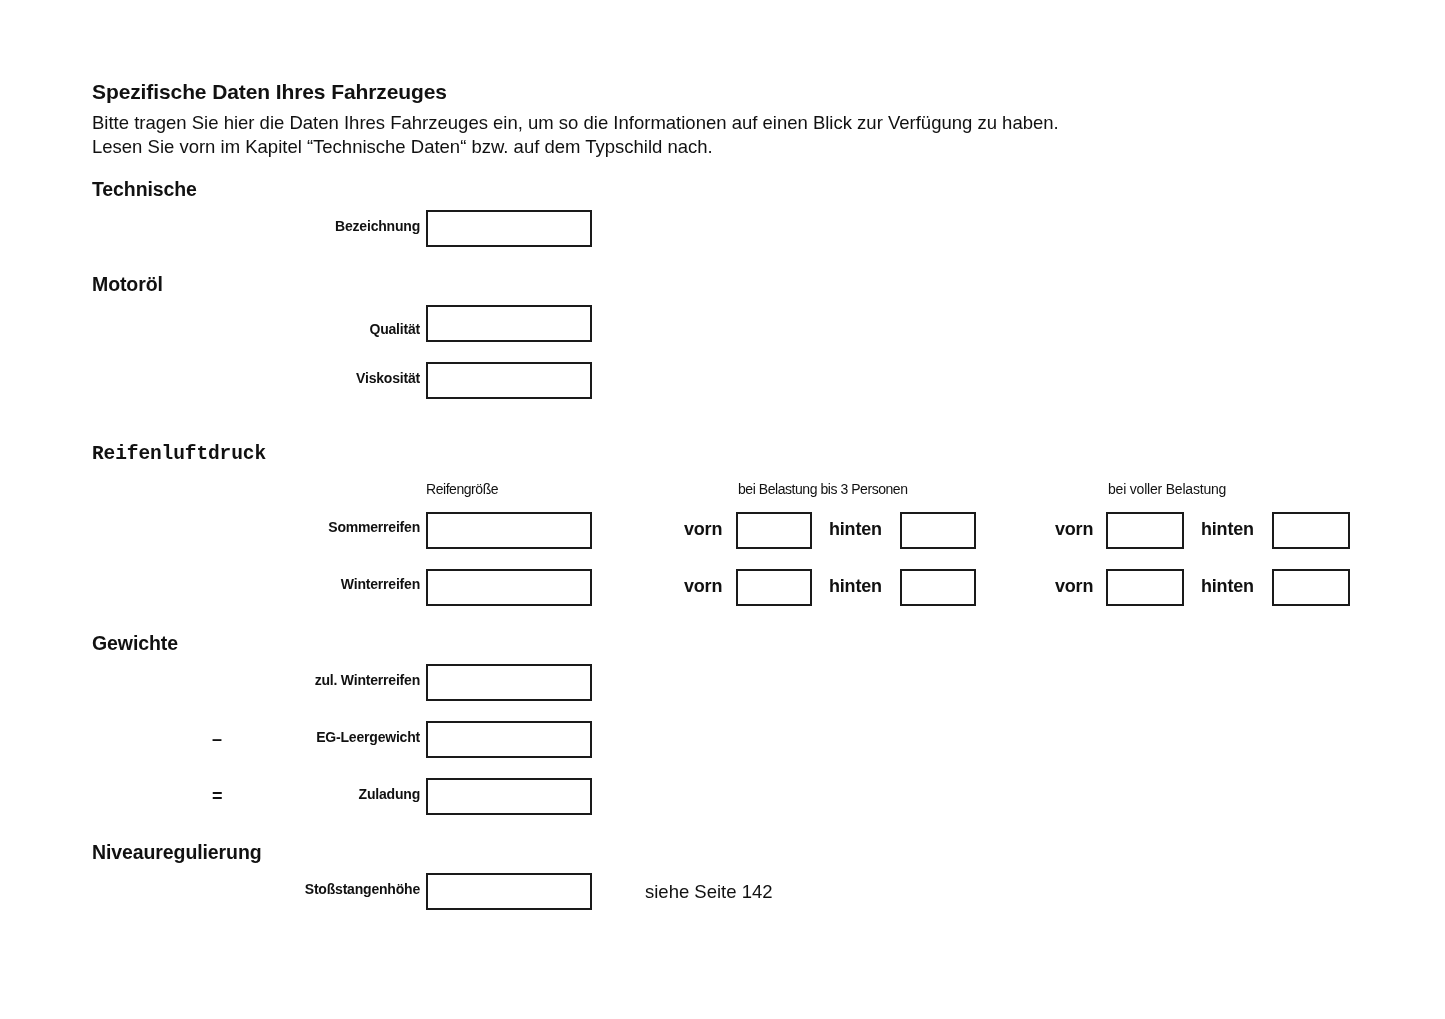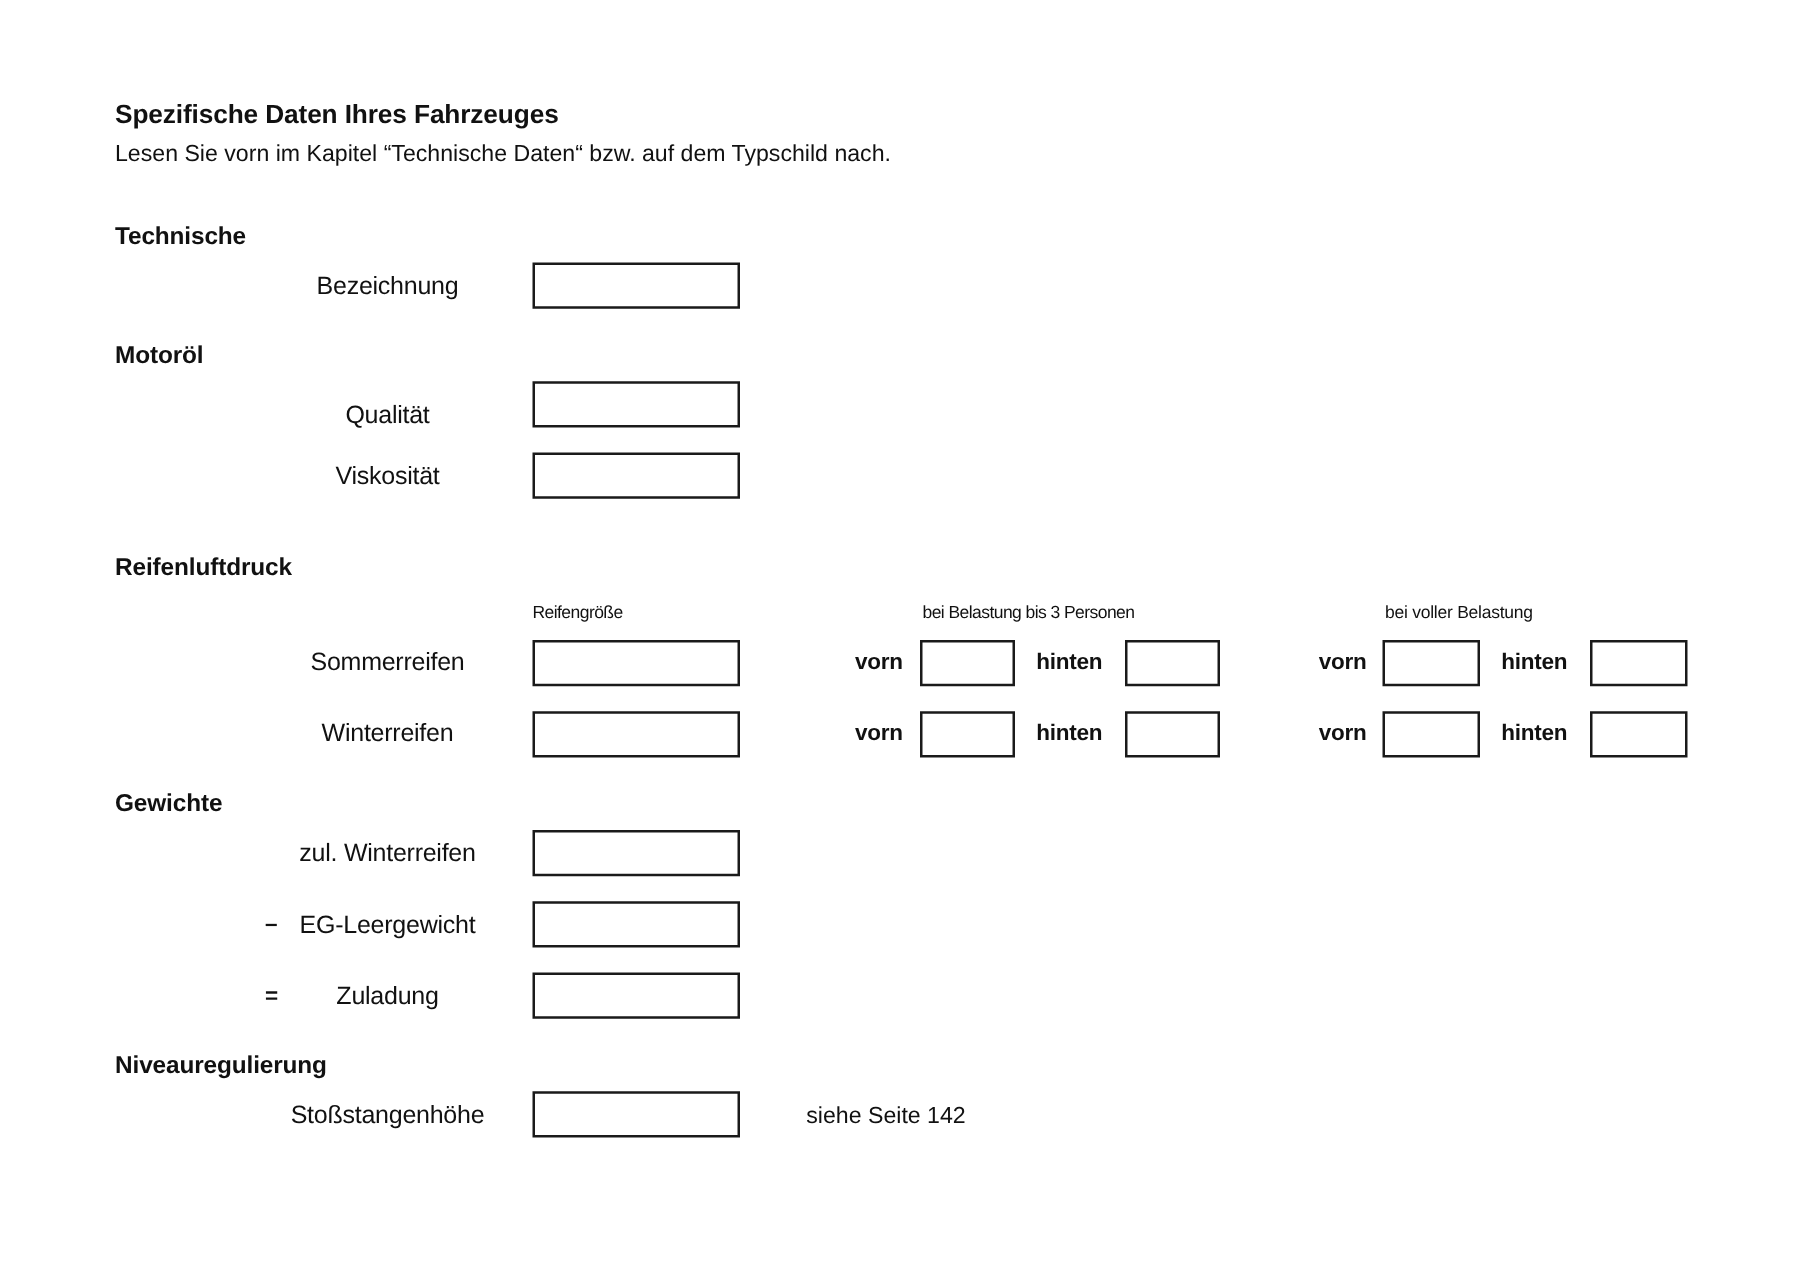--- a/index.html
+++ b/index.html
@@ -47,23 +47,23 @@
     left: 92px;
     font-size: 19.5px;
     font-weight: bold;
     letter-spacing: -0.1px;
     white-space: nowrap;
   }
 
   
   .rlabel {
     position: absolute;
-    font-size: 20px;
-    font-weight: normal;
-    text-align: center;
+    font-size: 14px;
+    font-weight: bold;
+    text-align: right;
     white-space: nowrap;
     letter-spacing: -0.2px;
   }
   .op {
     position: absolute;
     font-size: 18px;
     font-weight: bold;
     text-align: left;
     white-space: nowrap;
   }
@@ -104,35 +104,36 @@
   .fbox.small { width: 76px;  height: 37px; }
   .fbox.small2{ width: 78px;  height: 37px; }
 </style>
 </head>
 <body>
 
 <div id="page">
 
   <div class="doc-title">Spezifische Daten Ihres Fahrzeuges</div>
   <div class="intro">
+    <div>Bitte tragen Sie hier die Daten Ihres Fahrzeuges ein, um so die Informationen auf einen Blick zur Verfügung zu haben.</div>
     <div>Lesen Sie vorn im Kapitel “Technische Daten“ bzw. auf dem Typschild nach.</div>
   </div>
 
   <div class="section-head" style="top:154px;">Technische</div>
   <div class="rlabel" style="left:200px; top:194px; width:220px;">Bezeichnung</div>
   <input class="fbox wide" style="left: 426px; top: 186px;" value="">
 
   <div class="section-head" style="top:249px;">Motoröl</div>
   <div class="rlabel" style="left:200px; top:297px; width:220px;">Qualität</div>
   <input class="fbox wide" style="left: 426px; top: 281px;" value="">
 
   <div class="rlabel" style="left:200px; top:346px; width:220px;">Viskosität</div>
   <input class="fbox wide" style="left: 426px; top: 338px;" value="">
 
-  <div class="section-head" style="top:419px;">Reifenluftdruck</div>
+  <div class="section-head" style="top:419px;font-family:Liberation Mono, monospace;">Reifenluftdruck</div>
 
   <div class="colhead" style="left:426px; top:457px;">Reifengröße</div>
   <div class="colhead" style="left:738px; top:457px;">bei Belastung bis 3 Personen</div>
   <div class="colhead" style="left:1108px; top:457px; letter-spacing:-0.2px;">bei voller Belastung</div>
 
   <div class="rlabel" style="left:200px; top:495px; width:220px;">Sommerreifen</div>
   <input class="fbox wide" style="left: 426px; top: 488px;" value="">
 
   <div class="inline-label" style="left:684px; top:495px;">vorn</div>
   <input class="fbox small" style="left: 736px; top: 488px;" value="">

